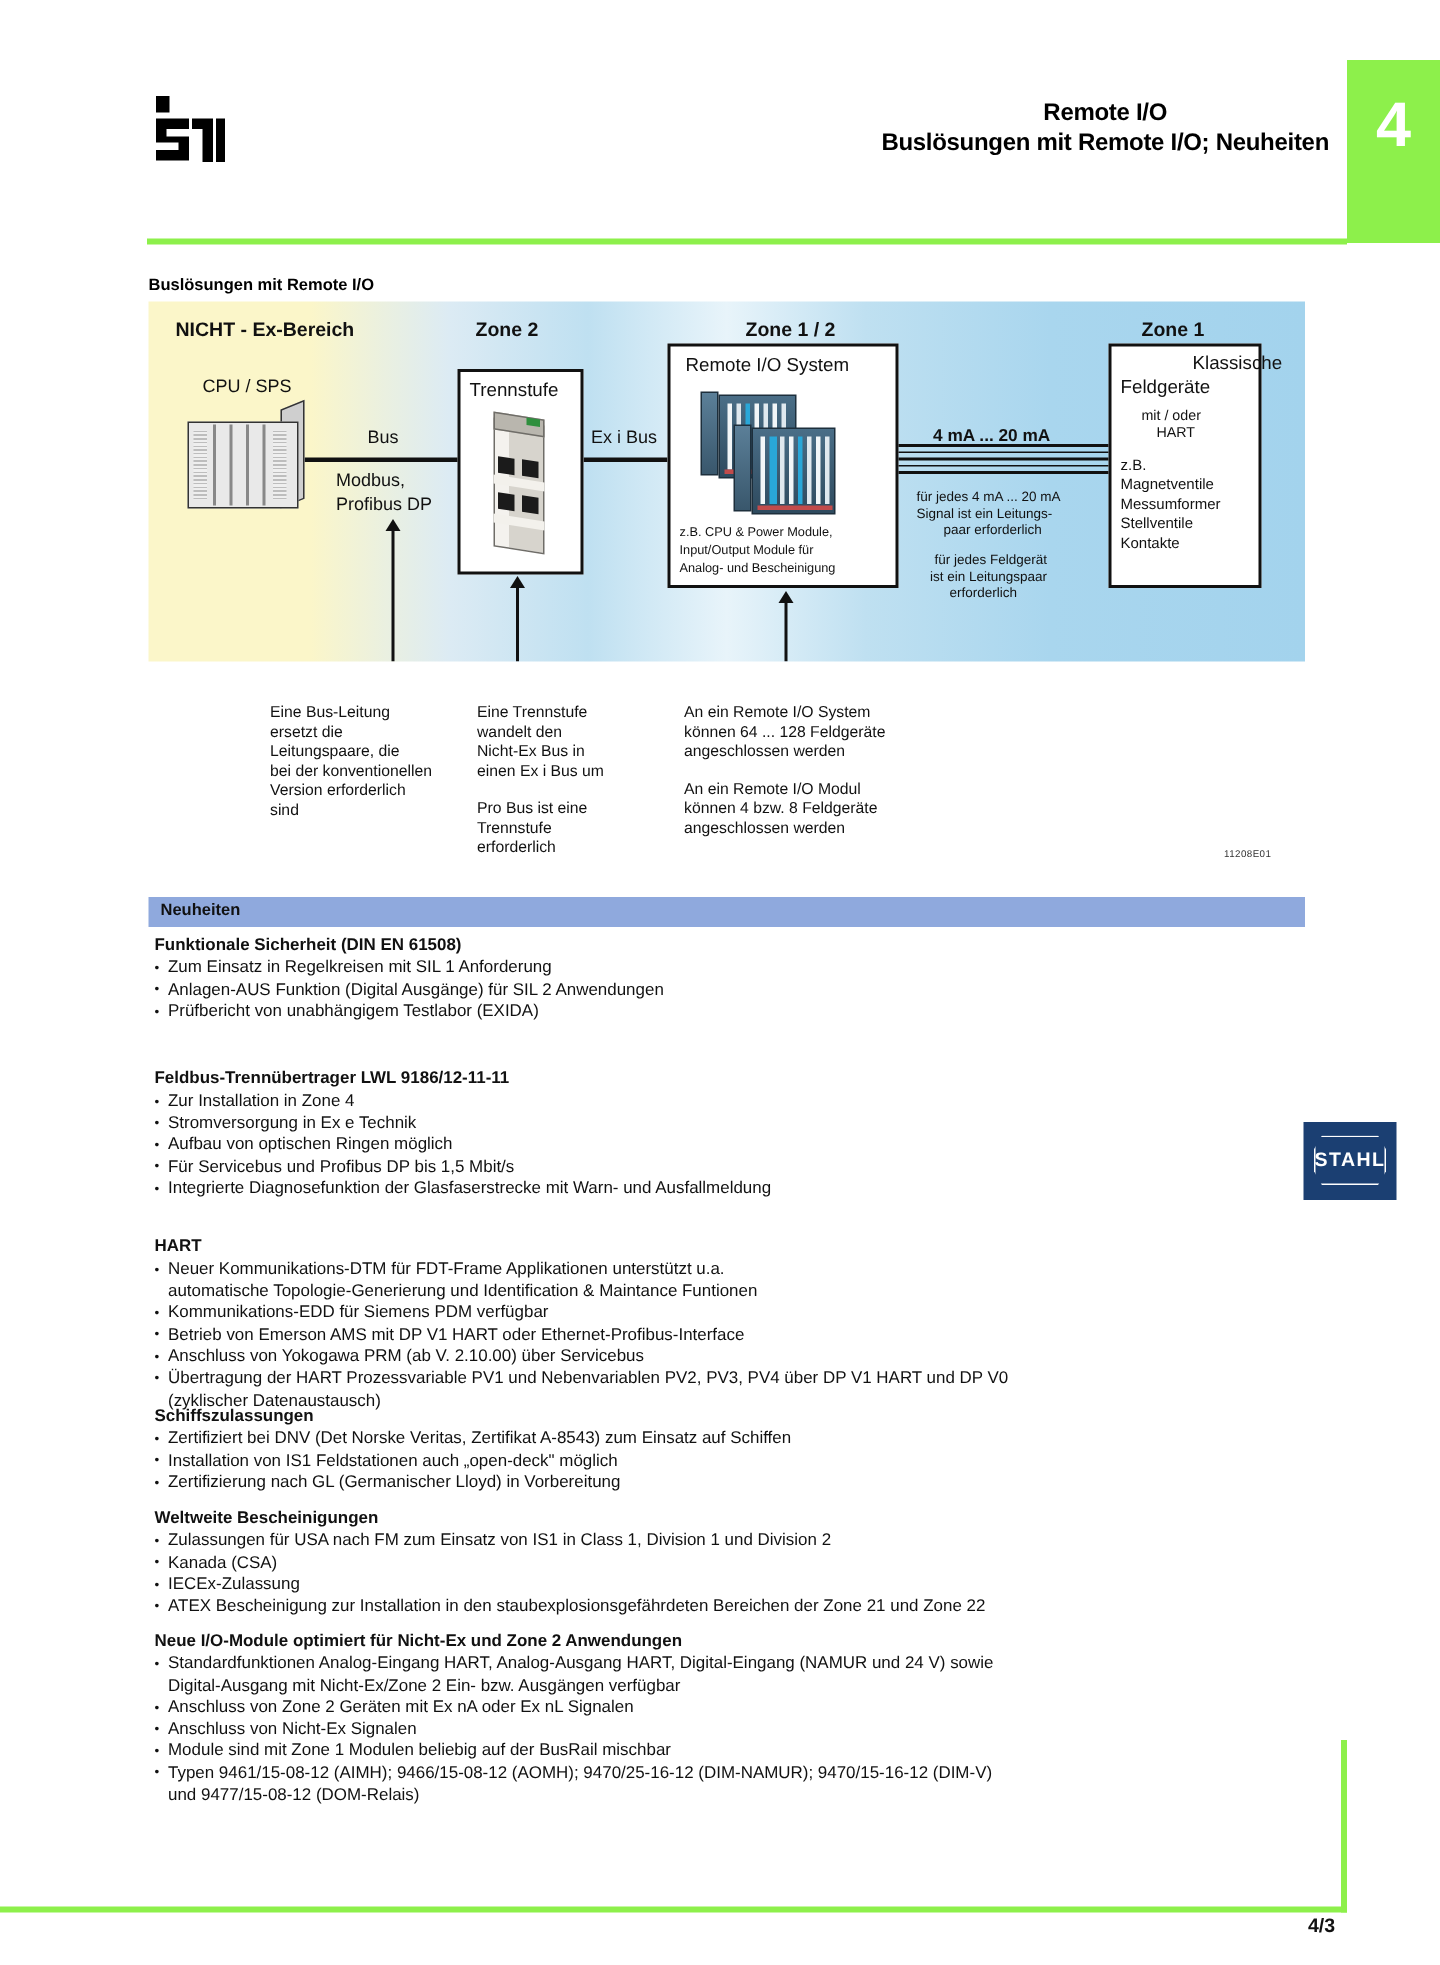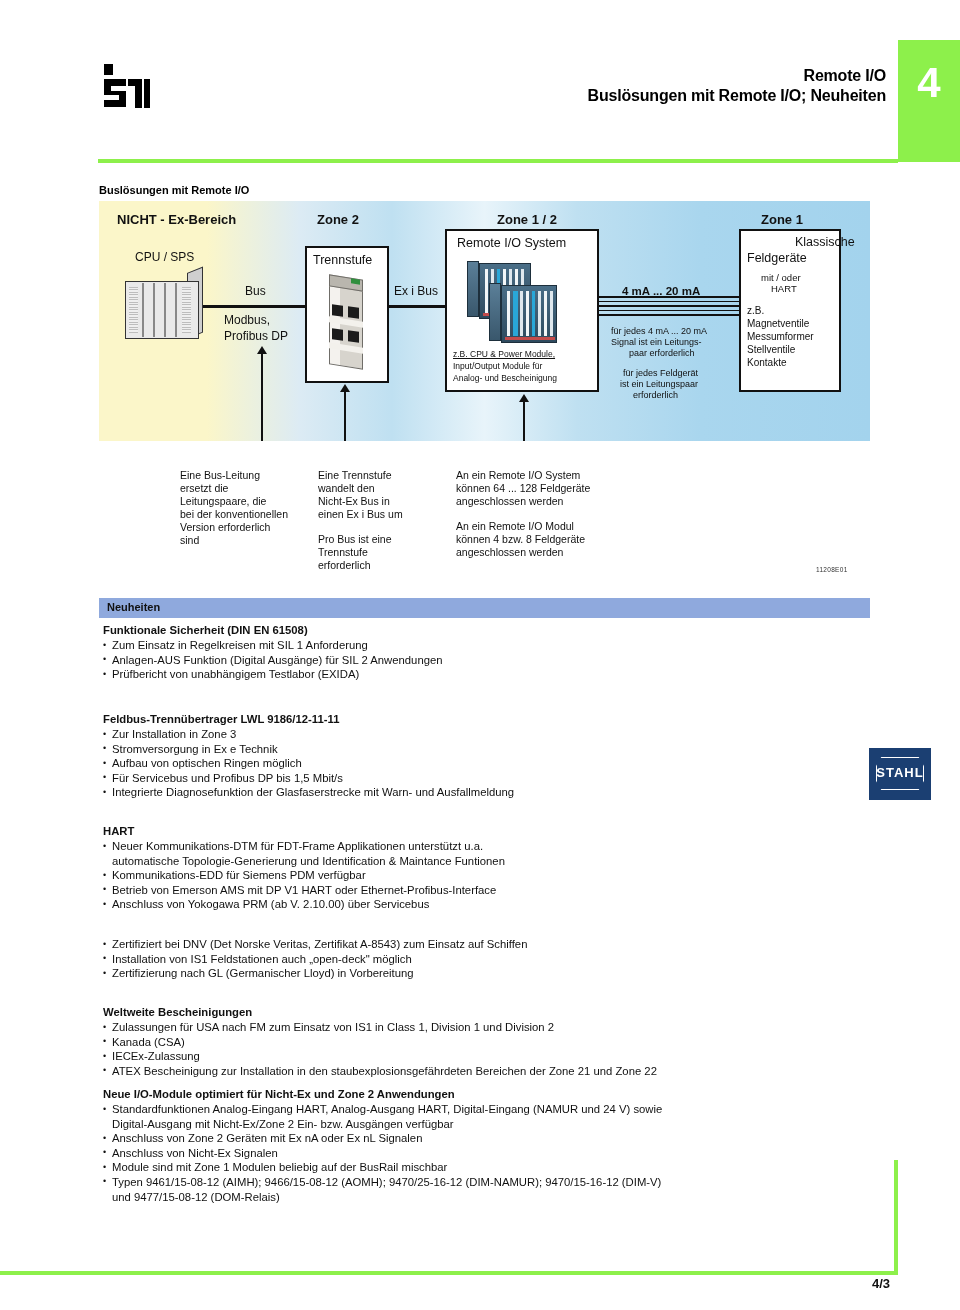--- a/index.html
+++ b/index.html
@@ -25,21 +25,21 @@
     line-height: 1;
   }
   .hdr-logo {
     position: absolute; left: 98px; top: 62px;
     width: 62px; height: 48px;
   }
   .hdr-titles {
     position: absolute; right: 74px; top: 66px;
     text-align: right;
   }
-  .hdr-title-1 { font-size: 16px; font-weight: bold; line-height: 20px; letter-spacing: -0.2px;}
+  .hdr-title-1 { font-size: 16px; font-weight: bold; line-height: 20px; letter-spacing: -0.2px; text-align: center;}
   .hdr-title-2 { font-size: 16px; font-weight: bold; line-height: 20px; letter-spacing: -0.2px;}
   .hdr-rule {
     position: absolute; left: 98px; top: 159px;
     width: 800px; height: 4px; background: #8df04b;
   }
 
   
   .diagram-caption {
     position: absolute; left: 99px; top: 184px;
     font-size: 11px; font-weight: bold;
@@ -264,21 +264,21 @@
         <div class="card blue" style="left:11px; top:5px; height:45px; width:5px;"></div>
         <div class="card" style="left:18px; top:5px; height:45px;"></div>
         <div class="card wht" style="left:24px; top:5px; height:45px;"></div>
         <div class="card blue" style="left:30px; top:5px; height:45px;"></div>
         <div class="card" style="left:36px; top:5px; height:45px;"></div>
         <div class="card wht" style="left:42px; top:5px; height:45px;"></div>
         <div class="card" style="left:48px; top:5px; height:45px;"></div>
         <div class="base" style="left:3px; bottom:2px; width:50px;"></div>
       </div>
     </div>
-    <div class="dtext" style="left:354px; top:148px;text-decoration:underline;">z.B. CPU &amp; Power Module,</div>
+    <div class="dtext" style="left:354px; top:148px;">z.B. CPU &amp; Power Module,</div>
     <div class="dtext" style="left:354px; top:160px;">Input/Output  Module  für</div>
     <div class="dtext" style="left:354px; top:172px;">Analog- und Bescheinigung</div>
 
     <div class="dlabel" style="left:523px; top:84px; font-weight:bold; font-size:11.5px;">4 mA ... 20 mA</div>
     <div class="wirebundle" style="left:500px; top:95px; width:142px;">
       <i></i>
         <i></i>
         <i></i>
         <i></i>
         <i></i>
@@ -345,42 +345,47 @@
     <ul>
       <li><span>Zum Einsatz in Regelkreisen mit SIL 1 Anforderung</span></li>
       <li><span>Anlagen-AUS Funktion (Digital Ausgänge) für SIL 2 Anwendungen</span></li>
       <li><span>Prüfbericht von unabhängigem Testlabor (EXIDA)</span></li>
     </ul>
   </div>
 
   <div class="body-block" style="top:712px;">
     <h4>Feldbus-Trennübertrager LWL 9186/12-11-11</h4>
     <ul>
-      <li><span>Zur Installation in Zone 3</span></li>
+      <li><span>Zur Installation in Zone 4</span></li>
       <li><span>Stromversorgung in Ex e Technik</span></li>
       <li><span>Aufbau von optischen Ringen möglich</span></li>
       <li><span>Für Servicebus und Profibus DP bis 1,5 Mbit/s</span></li>
       <li><span>Integrierte Diagnosefunktion der Glasfaserstrecke mit Warn- und Ausfallmeldung</span></li>
     </ul>
   </div>
 
   <div class="body-block" style="top:824px;">
     <h4>HART</h4>
     <ul>
       <li>
         <span>Neuer Kommunikations-DTM für FDT-Frame Applikationen unterstützt u.a.</span>
         <span class="cont">automatische Topologie-Generierung und Identification &amp; Maintance Funtionen</span>
       </li>
       <li><span>Kommunikations-EDD für Siemens PDM verfügbar</span></li>
       <li><span>Betrieb von Emerson AMS mit DP V1 HART oder Ethernet-Profibus-Interface</span></li>
       <li><span>Anschluss von Yokogawa PRM (ab V. 2.10.00) über Servicebus</span></li>
+      <li>
+        <span>Übertragung der HART Prozessvariable PV1 und Nebenvariablen PV2, PV3, PV4 über DP V1 HART und DP V0</span>
+        <span class="cont">(zyklischer Datenaustausch)</span>
+      </li>
     </ul>
   </div>
 
   <div class="body-block" style="top:937px;">
+    <h4>Schiffszulassungen</h4>
     <ul>
       <li><span>Zertifiziert bei DNV (Det Norske Veritas, Zertifikat A-8543) zum Einsatz auf Schiffen</span></li>
       <li><span>Installation von IS1 Feldstationen auch „open-deck" möglich</span></li>
       <li><span>Zertifizierung nach GL (Germanischer Lloyd) in Vorbereitung</span></li>
     </ul>
   </div>
 
   <div class="body-block" style="top:1005px;">
     <h4>Weltweite Bescheinigungen</h4>
     <ul>

